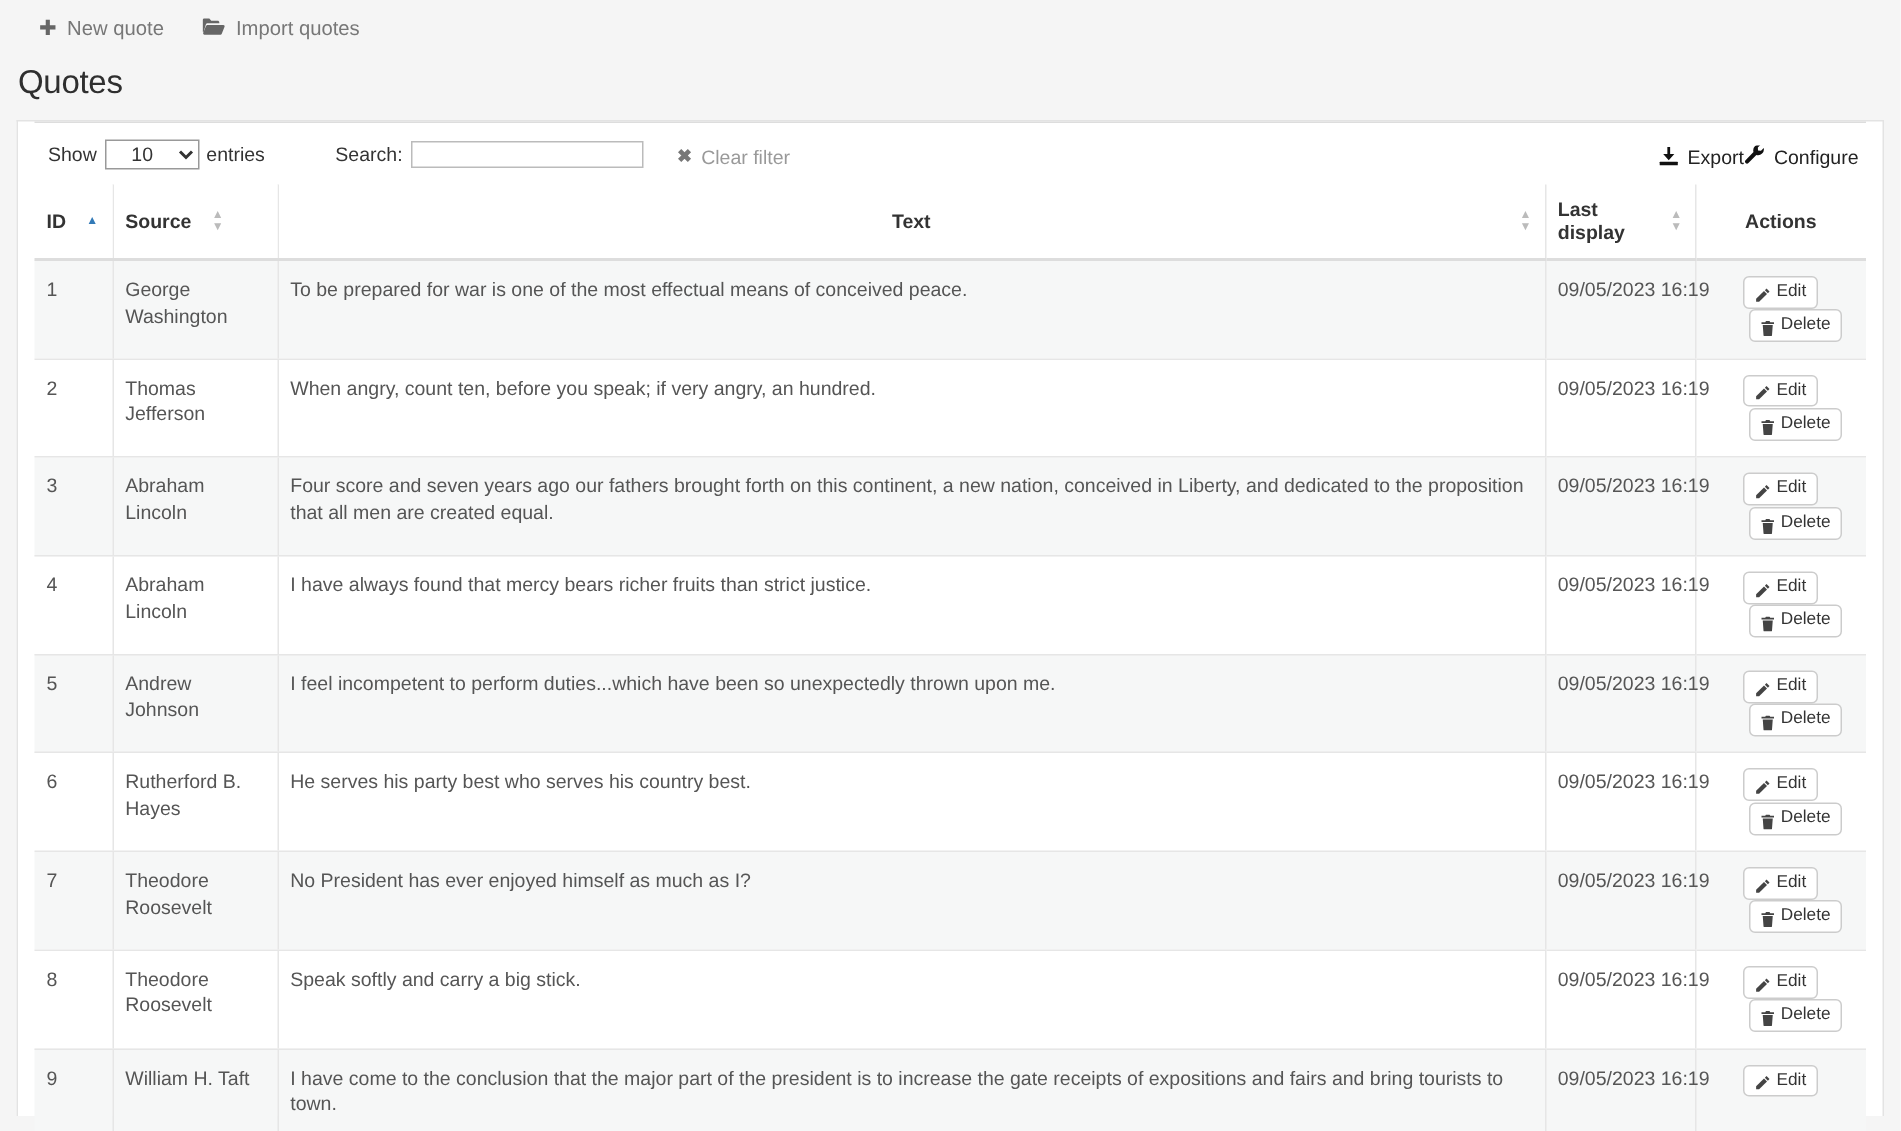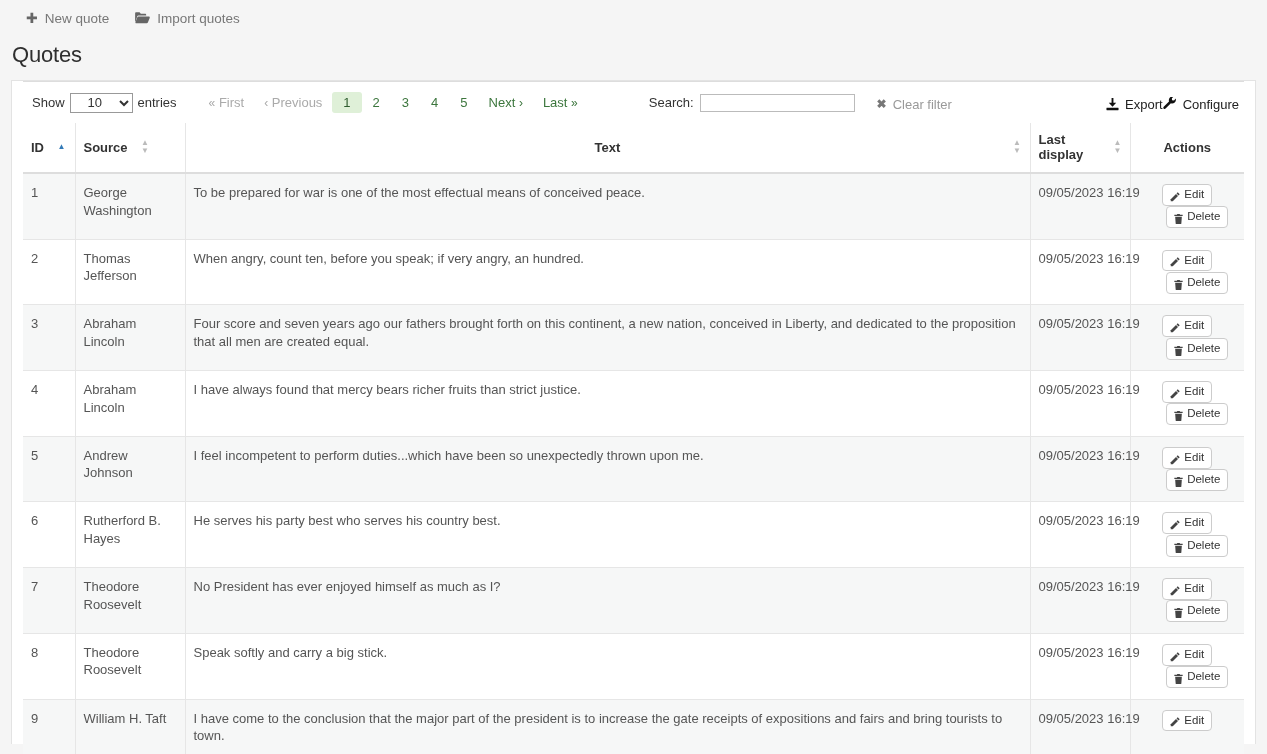--- a/index.html
+++ b/index.html
@@ -107,21 +107,21 @@
     border-radius: 3px;
     color: #2f5d2f;
     font-weight: normal;
   }
   .pager .chev { font-size: 12px; }
 
   .search-box {
     display: flex;
     align-items: center;
     gap: 6px;
-    margin-left: 61px;
+    margin-left: 47px;
     font-size: 13px;
   }
   .search-box input {
     width: 155px;
     height: 18px;
     border: 1px solid #bbbbbb;
     background: #fff;
     font-family: "Liberation Sans", sans-serif;
     font-size: 12px;
     padding: 1px 3px;
@@ -267,43 +267,20 @@
   <div class="toolbar">
 
     <div class="show-entries">
       <span>Show</span>
       <select>
         <option selected="">10</option>
       </select>
       <span>entries</span>
     </div>
 
-    <div class="pager">
-      <a class="disabled">
-        <span class="chev">«</span>
-        <span>First</span>
-      </a>
-      <a class="disabled">
-        <span class="chev">‹</span>
-        <span>Previous</span>
-      </a>
-      <a class="num active">1</a>
-      <a class="num">2</a>
-      <a class="num">3</a>
-      <a class="num">4</a>
-      <a class="num">5</a>
-      <a>
-        <span>Next</span>
-        <span class="chev">›</span>
-      </a>
-      <a>
-        <span>Last</span>
-        <span class="chev">»</span>
-      </a>
-    </div>
 
     <div class="search-box">
       <span>Search:</span>
       <input type="text" placeholder="" style="">
     </div>
 
     <a class="clear-filter">
       <span class="x">✖</span>
       <span>Clear filter</span>
     </a>

